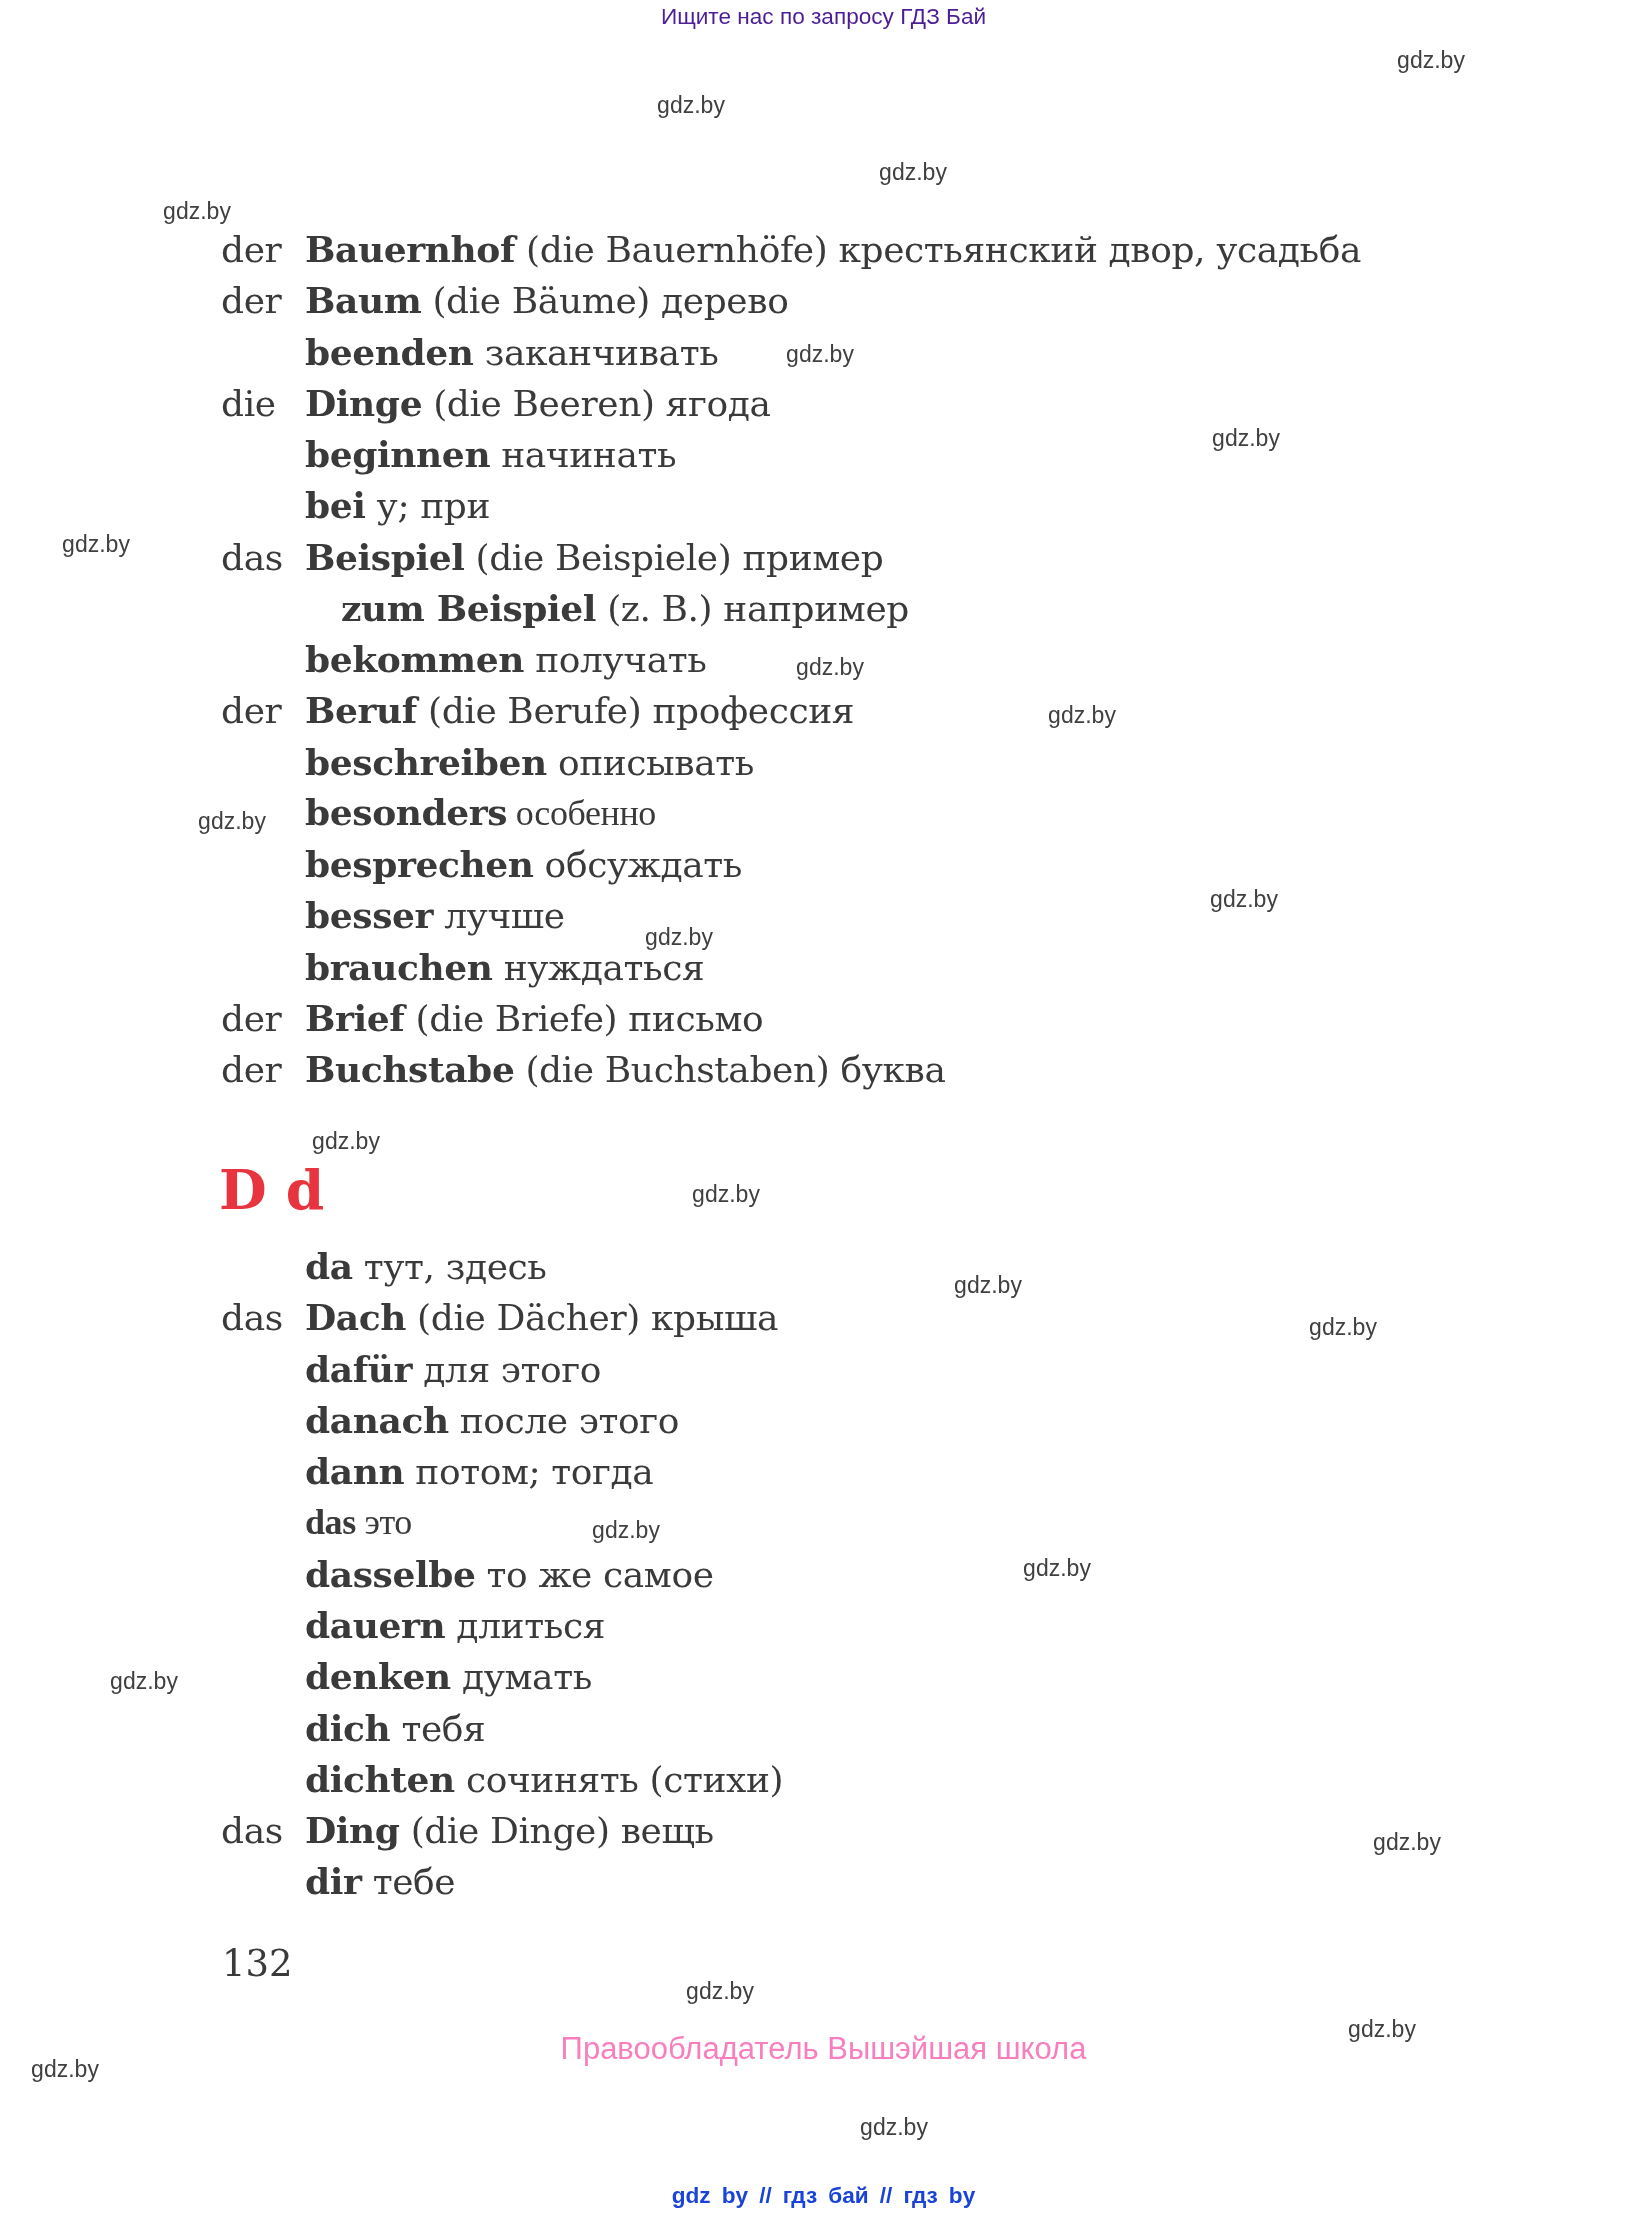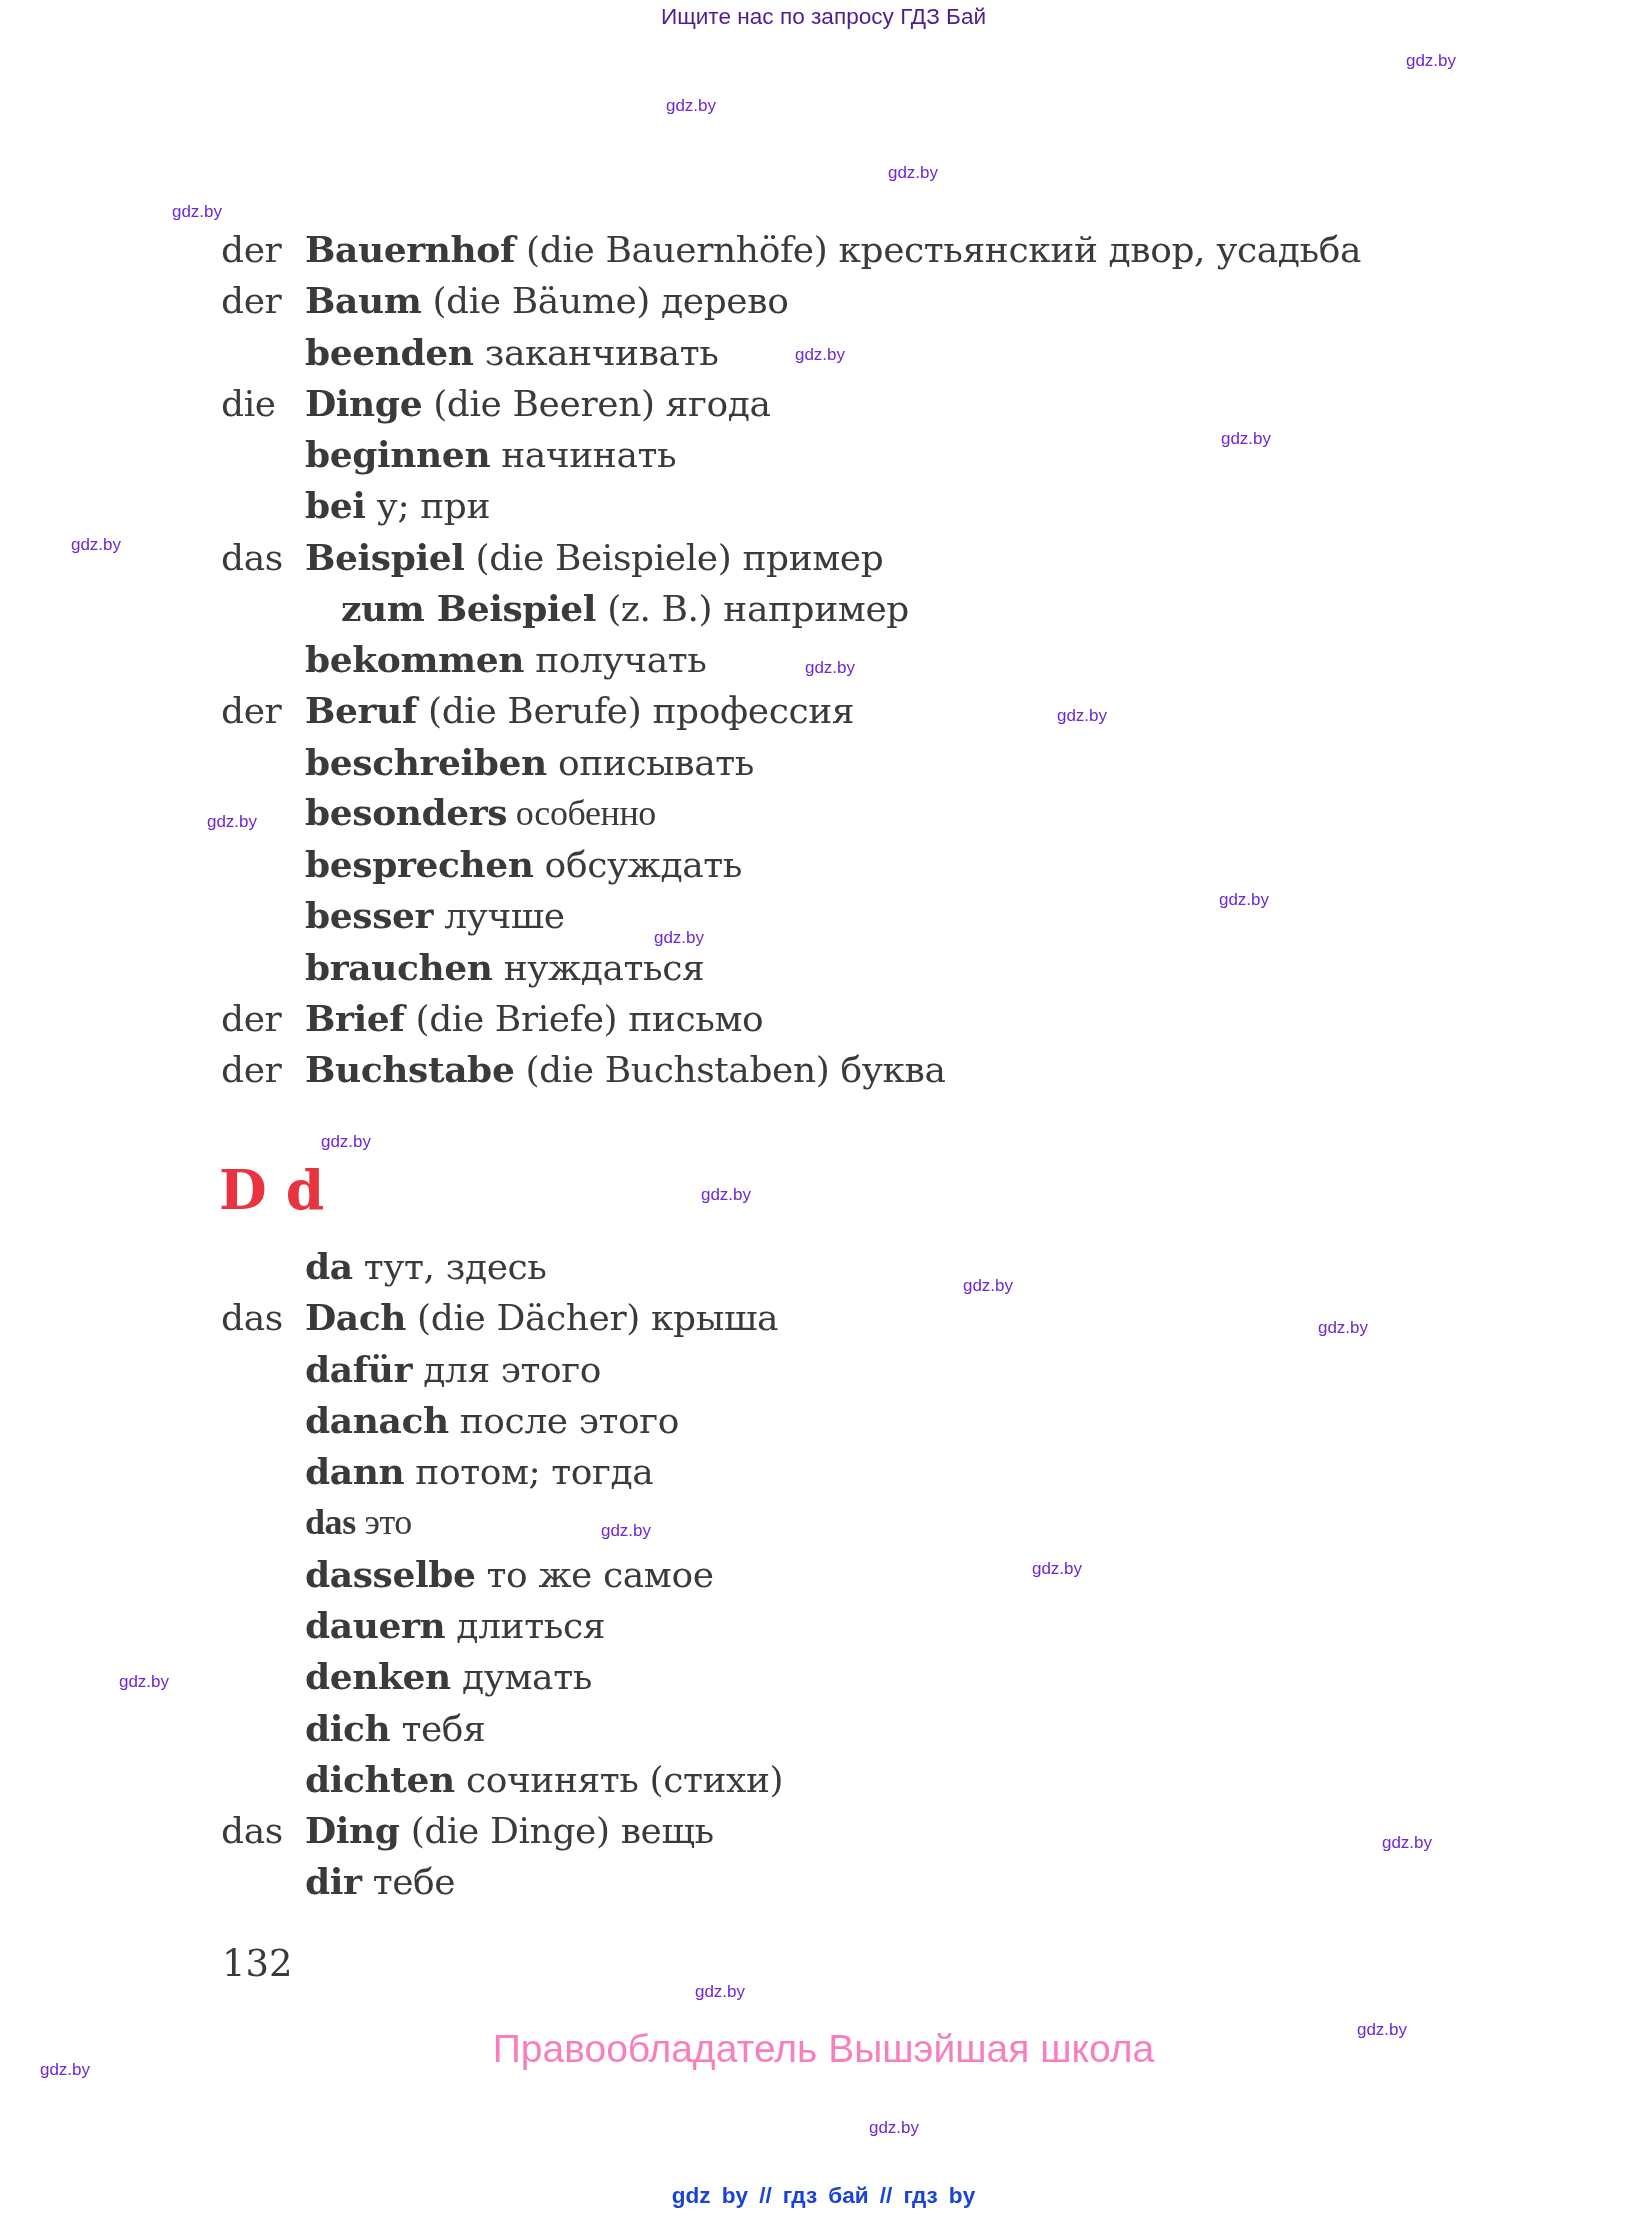--- a/index.html
+++ b/index.html
@@ -17,26 +17,26 @@
   .line .article { position: absolute; left: 221px; bottom: 0; }
   .line .body { position: absolute; left: 305px; bottom: 0; }
   .line.indent .body { left: 341px; }
   .line .headword { font-weight: bold; }
 
   .letter-heading { position: absolute; left: 219px; font-size: 55px; font-weight: bold;
     color: #e8343e; line-height: 55px; }
 
   .page-number { position: absolute; left: 222px; font-size: 37px; color: #3a3a3a; line-height: 40px; }
 
-  .copyright { position: absolute; left: 0; width: 1647px; text-align: center; font-size: 39px;
+  .copyright { position: absolute; left: 0; width: 1647px; text-align: center; font-size: 31px;
     color: #f77fbe; line-height: 45px; }
   .footer-links { position: absolute; left: 0; width: 1647px; text-align: center; font-size: 22.6px;
     color: #1a44d8; line-height: 27px; word-spacing: 4.8px; font-weight: bold; }
 
-  .wm { position: absolute; font-size: 17px; color: #6d28d9; line-height: 27px; transform: translate(-50%, -50%); white-space: nowrap; }
+  .wm { position: absolute; font-size: 23px; color: #404040; line-height: 27px; transform: translate(-50%, -50%); white-space: nowrap; }
 </style>
 </head>
 <body>
 
 <div class="page">
 
   <div class="top-banner sans">Ищите нас по запросу ГДЗ Бай</div>
 
   <div class="entries serif" id="entries">
       <div class="line" style="top: 228px; height: 52px;">

